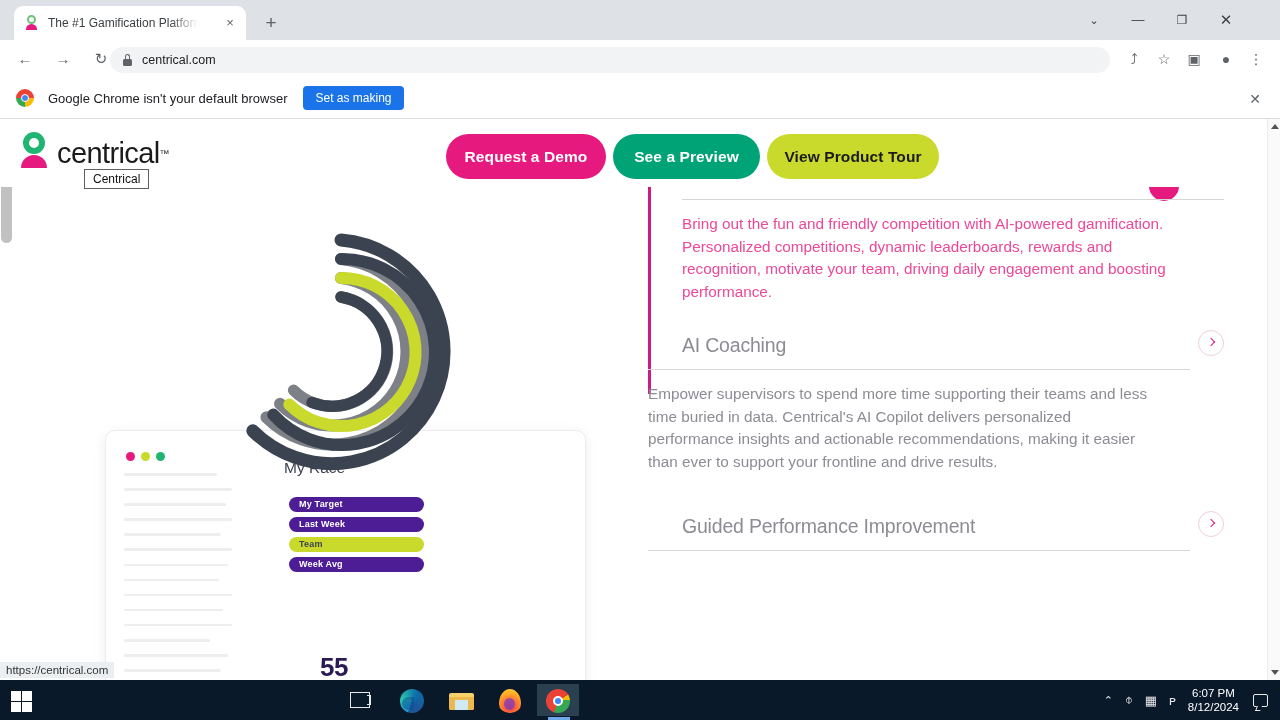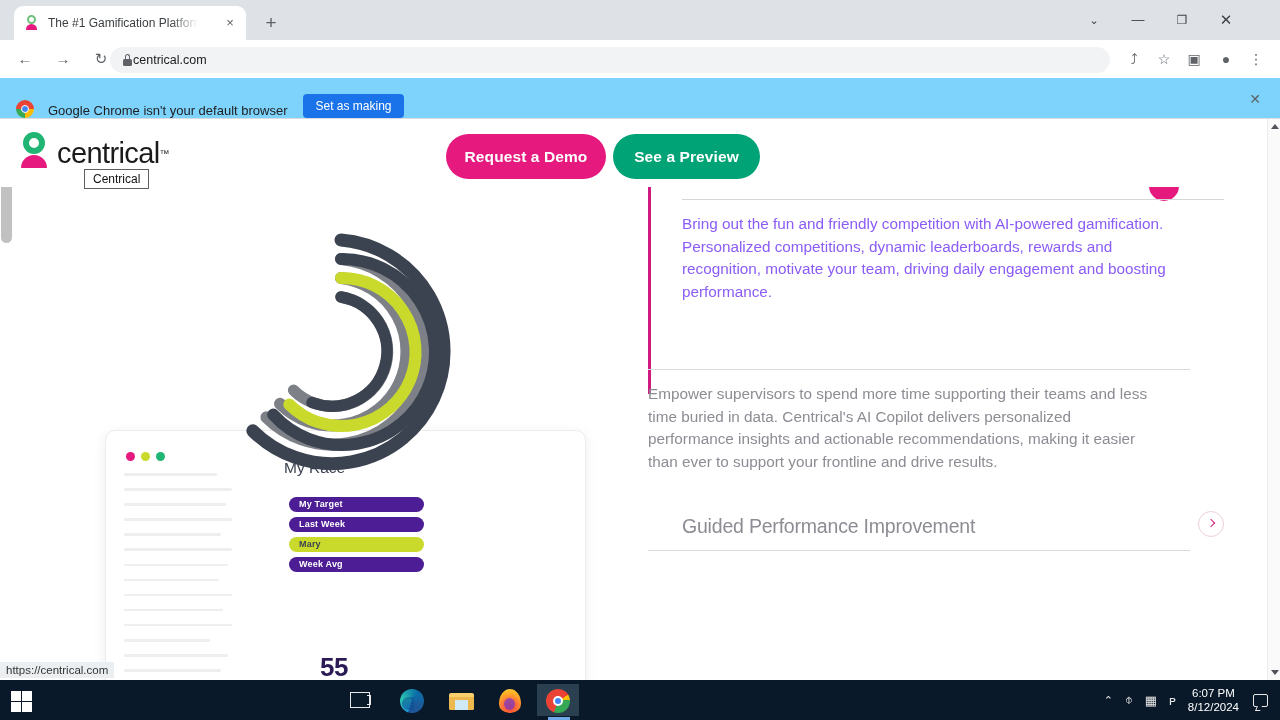--- a/index.html
+++ b/index.html
@@ -54,31 +54,31 @@
   .nav-btn { width:30px; height:30px; margin-left:8px; border-radius:50%; color:#5f6368;
     text-align:center; line-height:30px; font-size:15px; flex:0 0 auto; }
   #nav-back { margin-left:10px; }
   #omnibox {
     position:absolute; left:110px; top:7px; width:1000px; height:26px;
     background:#f1f3f4; border-radius:13px; display:flex; align-items:center;
   }
   #lock-icon { margin-left:12px; width:11px; height:12px; position:relative; flex:0 0 auto; }
   #lock-icon .lk-body { position:absolute; left:1px; top:5px; width:9px; height:7px; background:#5f6368; border-radius:1.5px; }
   #lock-icon .lk-sh { position:absolute; left:3px; top:0px; width:5px; height:6px; border:1.5px solid #5f6368; border-bottom:none; border-radius:3px 3px 0 0; }
-  #url-text { font-size:12.5px; color:#202124; }
+  #url-text { margin-left:9px; font-size:12.5px; color:#202124; }
   .tb-icon { position:absolute; top:9px; width:20px; height:20px; color:#5f6368; font-size:14px; text-align:center; line-height:20px; }
   #tb-share { right:136px; }
   #tb-star { right:106px; }
   #tb-side { right:76px; }
   #tb-profile { right:44px; }
   #tb-menu { right:14px; }
 
   
-  #infobar { position:absolute; left:0; top:78px; width:1280px; height:41px; background:#7dd3fc;
-    border-bottom:1px solid #dadce0; display:flex; align-items:flex-end; }
+  #infobar { position:absolute; left:0; top:78px; width:1280px; height:41px; background:#ffffff;
+    border-bottom:1px solid #dadce0; display:flex; align-items:center; }
   #chrome-logo { margin-left:16px; width:18px; height:18px; border-radius:50%;
     background: conic-gradient(#ea4335 0 25%, #fbbc05 25% 50%, #34a853 50% 75%, #ea4335 75%);
     position:relative; flex:0 0 auto; }
   #chrome-logo::after { content:""; position:absolute; left:5px; top:5px; width:8px; height:8px;
     border-radius:50%; background:#4285f4; border:1.5px solid #fff; box-sizing:border-box; }
   #infobar-text { margin-left:14px; font-size:13px; color:#202124; }
   #set-default-btn { margin-left:16px; height:24px; padding:0 12px; background:#1a73e8; color:#fff;
     font-size:12px; border:none; border-radius:4px; font-family:inherit; }
   #infobar-close { position:absolute; right:16px; top:12px; width:18px; height:18px; color:#5f6368;
     font-size:14px; text-align:center; line-height:18px; }
@@ -134,21 +134,21 @@
   #pts-value { position:absolute; left:320px; top:465px; font-size:26px; font-weight:bold; color:#2b1a55; letter-spacing:-0.5px; }
 
   
   #right-panel { position:absolute; left:648px; top:68px; width:619px; height:493px; background:#fff; }
   #active-bar { position:absolute; left:0; top:0; width:3px; height:207px; background:#cf1b7f; }
   #active-arrow {
     position:absolute; left:501px; top:-16px; width:30px; height:30px; border-radius:50%;
     background:#e6197f;
   }
   #top-divider { position:absolute; left:34px; top:12px; width:542px; height:1px; background:#d6d6d6; }
-  #panel-body { position:absolute; left:34px; top:26px; width:512px; font-size:15.3px; line-height:22.6px; color:#8b5cf6; }
+  #panel-body { position:absolute; left:34px; top:26px; width:512px; font-size:15.3px; line-height:22.6px; color:#ec4899; }
   .acc-item { position:absolute; left:34px; width:542px; }
   .acc-head { font-size:19.5px; color:#8c8c94; letter-spacing:-0.2px; }
   .acc-arrow { position:absolute; right:0; top:-4px; width:26px; height:26px; border-radius:50%;
     border:1px solid #eecfe0; }
   .acc-arrow i { position:absolute; left:9px; top:7.5px; width:6px; height:6px;
     border-right:1.5px solid #cf1b7f; border-top:1.5px solid #cf1b7f; transform:rotate(45deg); }
   .acc-div { position:absolute; left:0; width:542px; height:1px; background:#d9d9d9; }
   .acc-text { position:absolute; left:0; width:512px; font-size:15.3px; line-height:22.6px; color:#8c8c94; }
   #acc2-head { top:147px; }
   #acc2-div { top:182px; }
@@ -275,20 +275,21 @@
       <div id="logo-wrap">
         <span id="logo-mark">
           <span class="lm-circle"></span>
             <span class="lm-arc"></span>
         </span>
         <span id="logo-text">centrical</span>
         <span id="logo-tm">™</span>
       </div>
       <button class="cta" id="cta-demo">Request a Demo</button>
       <button class="cta" id="cta-preview">See a Preview</button>
+      <button class="cta" id="cta-tour">View Product Tour</button>
     </div>
     <div id="search-btn">
       <span class="mag-c"></span>
         <span class="mag-h"></span>
     </div>
     <div id="logo-tooltip">Centrical</div>
 
     <div id="illustration">
       <div id="app-card">
         <span class="dot" id="dot-pink"></span>
@@ -313,21 +314,21 @@
         </div>
         <div id="my-race-title">My Race</div>
         <div id="legend">
           <div class="legend-pill dark">
               <span>My Target</span>
             </div>
           <div class="legend-pill dark">
               <span>Last Week</span>
             </div>
           <div class="legend-pill lime">
-              <span>Mary</span>
+              <span>Team</span>
             </div>
           <div class="legend-pill dark">
               <span>Week Avg</span>
             </div>
         </div>
       </div>
 
       <svg id="rings" viewBox="0 0 250 250">
 
         <path d="M 125 13 A 112 112 0 1 1 36.8 203.8" fill="none" stroke="#3c4350" stroke-width="13" stroke-linecap="round"></path>
@@ -344,20 +345,26 @@
       <div id="pts-value">55</div>
 
     </div>
 
     <div id="right-panel">
       <div id="active-bar"></div>
       <div id="active-arrow"></div>
       <div id="top-divider"></div>
       <div id="panel-body">Bring out the fun and friendly competition with AI-powered gamification. Personalized competitions, dynamic leaderboards, rewards and recognition, motivate your team, driving daily engagement and boosting performance.</div>
 
+      <div class="acc-item acc-head" id="acc2-head">
+        <span>AI Coaching</span>
+        <span class="acc-arrow">
+            <i></i>
+          </span>
+      </div>
       <div class="acc-item acc-div" id="acc2-div"></div>
       <div class="acc-item acc-head" id="acc3-head">
         <span>Guided Performance Improvement</span>
         <span class="acc-arrow">
             <i></i>
           </span>
       </div>
 
       <div class="acc-item acc-text" id="acc2-text">Empower supervisors to spend more time supporting their teams and less time buried in data. Centrical's AI Copilot delivers personalized performance insights and actionable recommendations, making it easier than ever to support your frontline and drive results.</div>
       <div class="acc-item acc-div" id="acc3-div"></div>

